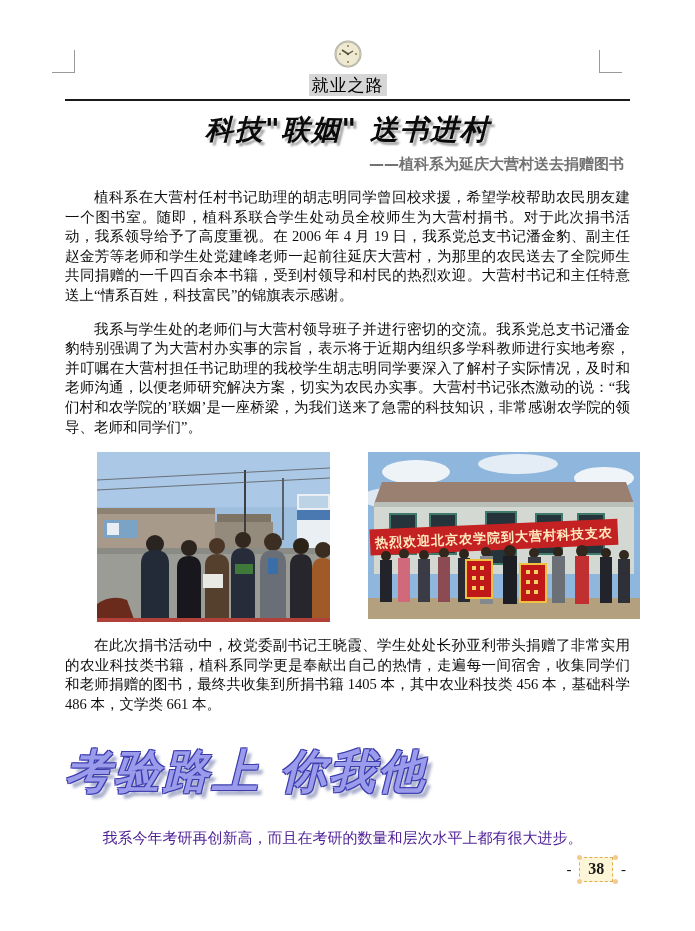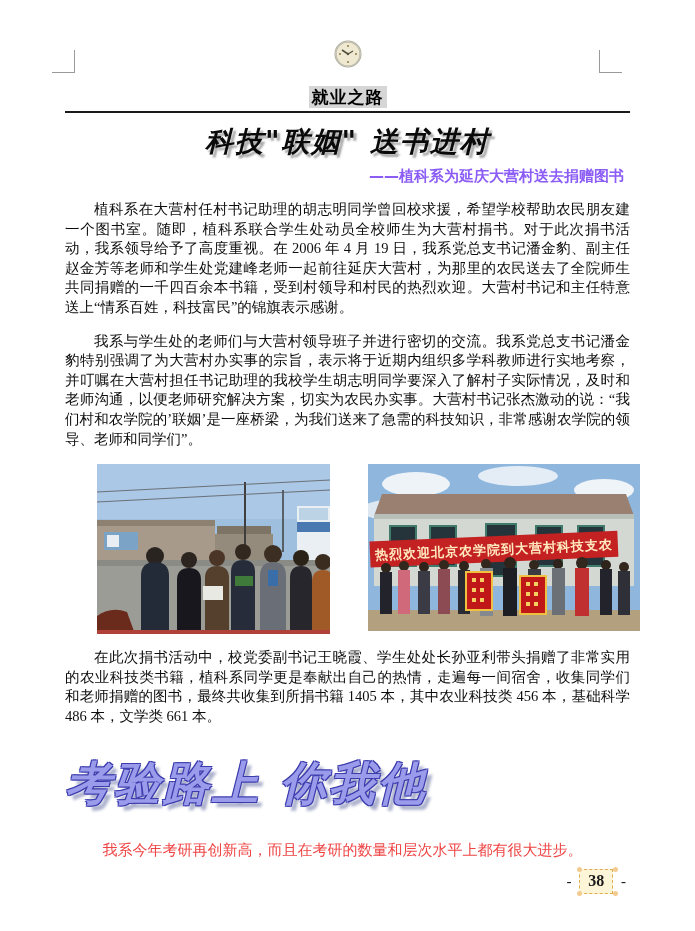--- a/index.html
+++ b/index.html
@@ -16,25 +16,25 @@
   .crop-mark { position:absolute; width:23px; height:23px; }
   .crop-mark.tl { left:52px; top:50px; border-right:1px solid #9a9a9a; border-bottom:1px solid #9a9a9a; }
   .crop-mark.tr { left:599px; top:50px; border-left:1px solid #9a9a9a; border-bottom:1px solid #9a9a9a; }
 
   .content { margin:0 65px; width:565px; }
 
   .masthead { text-align:center; padding-top:40px; }
   .masthead .clock { display:inline-block; width:28px; height:28px; }
   .masthead-title {
     display:inline-block;
-    margin-top:14px;
+    margin-top:2px;
     font-family:"DejaVu Sans","Liberation Sans",sans-serif;
     font-size:17px; letter-spacing:1px;
     background:#d6d6d6; color:#000;
-    padding:0 3px; line-height:22px;font-weight:bold;
+    padding:0 3px; line-height:22px;
   }
   .header-rule { border:none; border-top:2px solid #1a1a1a; margin-top:3px; }
 
   .series-label {
     margin-top:8px;
     font-family:"DejaVu Sans","Liberation Sans",sans-serif;
     font-size:25px; font-weight:bold; letter-spacing:3px;
     color:#ffffff;
     text-shadow:-1px -1px 0 #6b6b6b, 1px -1px 0 #6b6b6b, -1px 1px 0 #6b6b6b, 1px 1px 0 #6b6b6b, 3px 3px 2px #c8c8c8;
   }
@@ -44,21 +44,21 @@
     text-align:center;
     font-family:"DejaVu Sans","Liberation Sans",sans-serif;
     font-size:28px; font-weight:bold; font-style:italic;
     letter-spacing:2px; color:#0a0a0a;
     text-shadow:3px 3px 2px #a8a8a8;
   }
   .article-subtitle {
     margin-top:6px;
     text-align:right; padding-right:6px;
     font-family:"DejaVu Sans","Liberation Sans",sans-serif;
-    font-size:15px; font-weight:bold; color:#8b5cf6;
+    font-size:15px; font-weight:bold; color:#737373;
   }
 
   .body-para {
     margin-top:14px;
     font-size:14.5px; line-height:19.6px;
     text-align:justify; text-indent:2em;
     color:#0d0d0d;
   }
 
   .photos-row {
@@ -74,21 +74,21 @@
     font-family:"DejaVu Sans","Liberation Sans",sans-serif;
     font-size:46px; font-weight:bold; font-style:italic;
     letter-spacing:3px;
     color:#9b9bec;
     text-shadow:-1px -1px 0 #3c3cae, 1px -1px 0 #3c3cae, -1px 1px 0 #3c3cae, 1px 1px 0 #3c3cae, 5px 5px 3px #a9aecb;
   }
 
   .closing-line {
     margin-top:24px;
     font-size:15px; line-height:22px;
-    text-indent:2.5em; color:#ef4444;
+    text-indent:2.5em; color:#4c1d95;
   }
 
   .page-footer { margin-top:8px; text-align:right; font-size:15px; color:#111; }
   .page-footer .dash { display:inline-block; vertical-align:middle; margin:0 4px; }
   .page-num-box {
     position:relative; display:inline-block; vertical-align:middle;
     background:#fdf5d7;
     border:1px dashed #e3aa4e;
     padding:2px 8px 3px 8px;
     font-weight:bold; font-size:16px; color:#1a1a1a;

